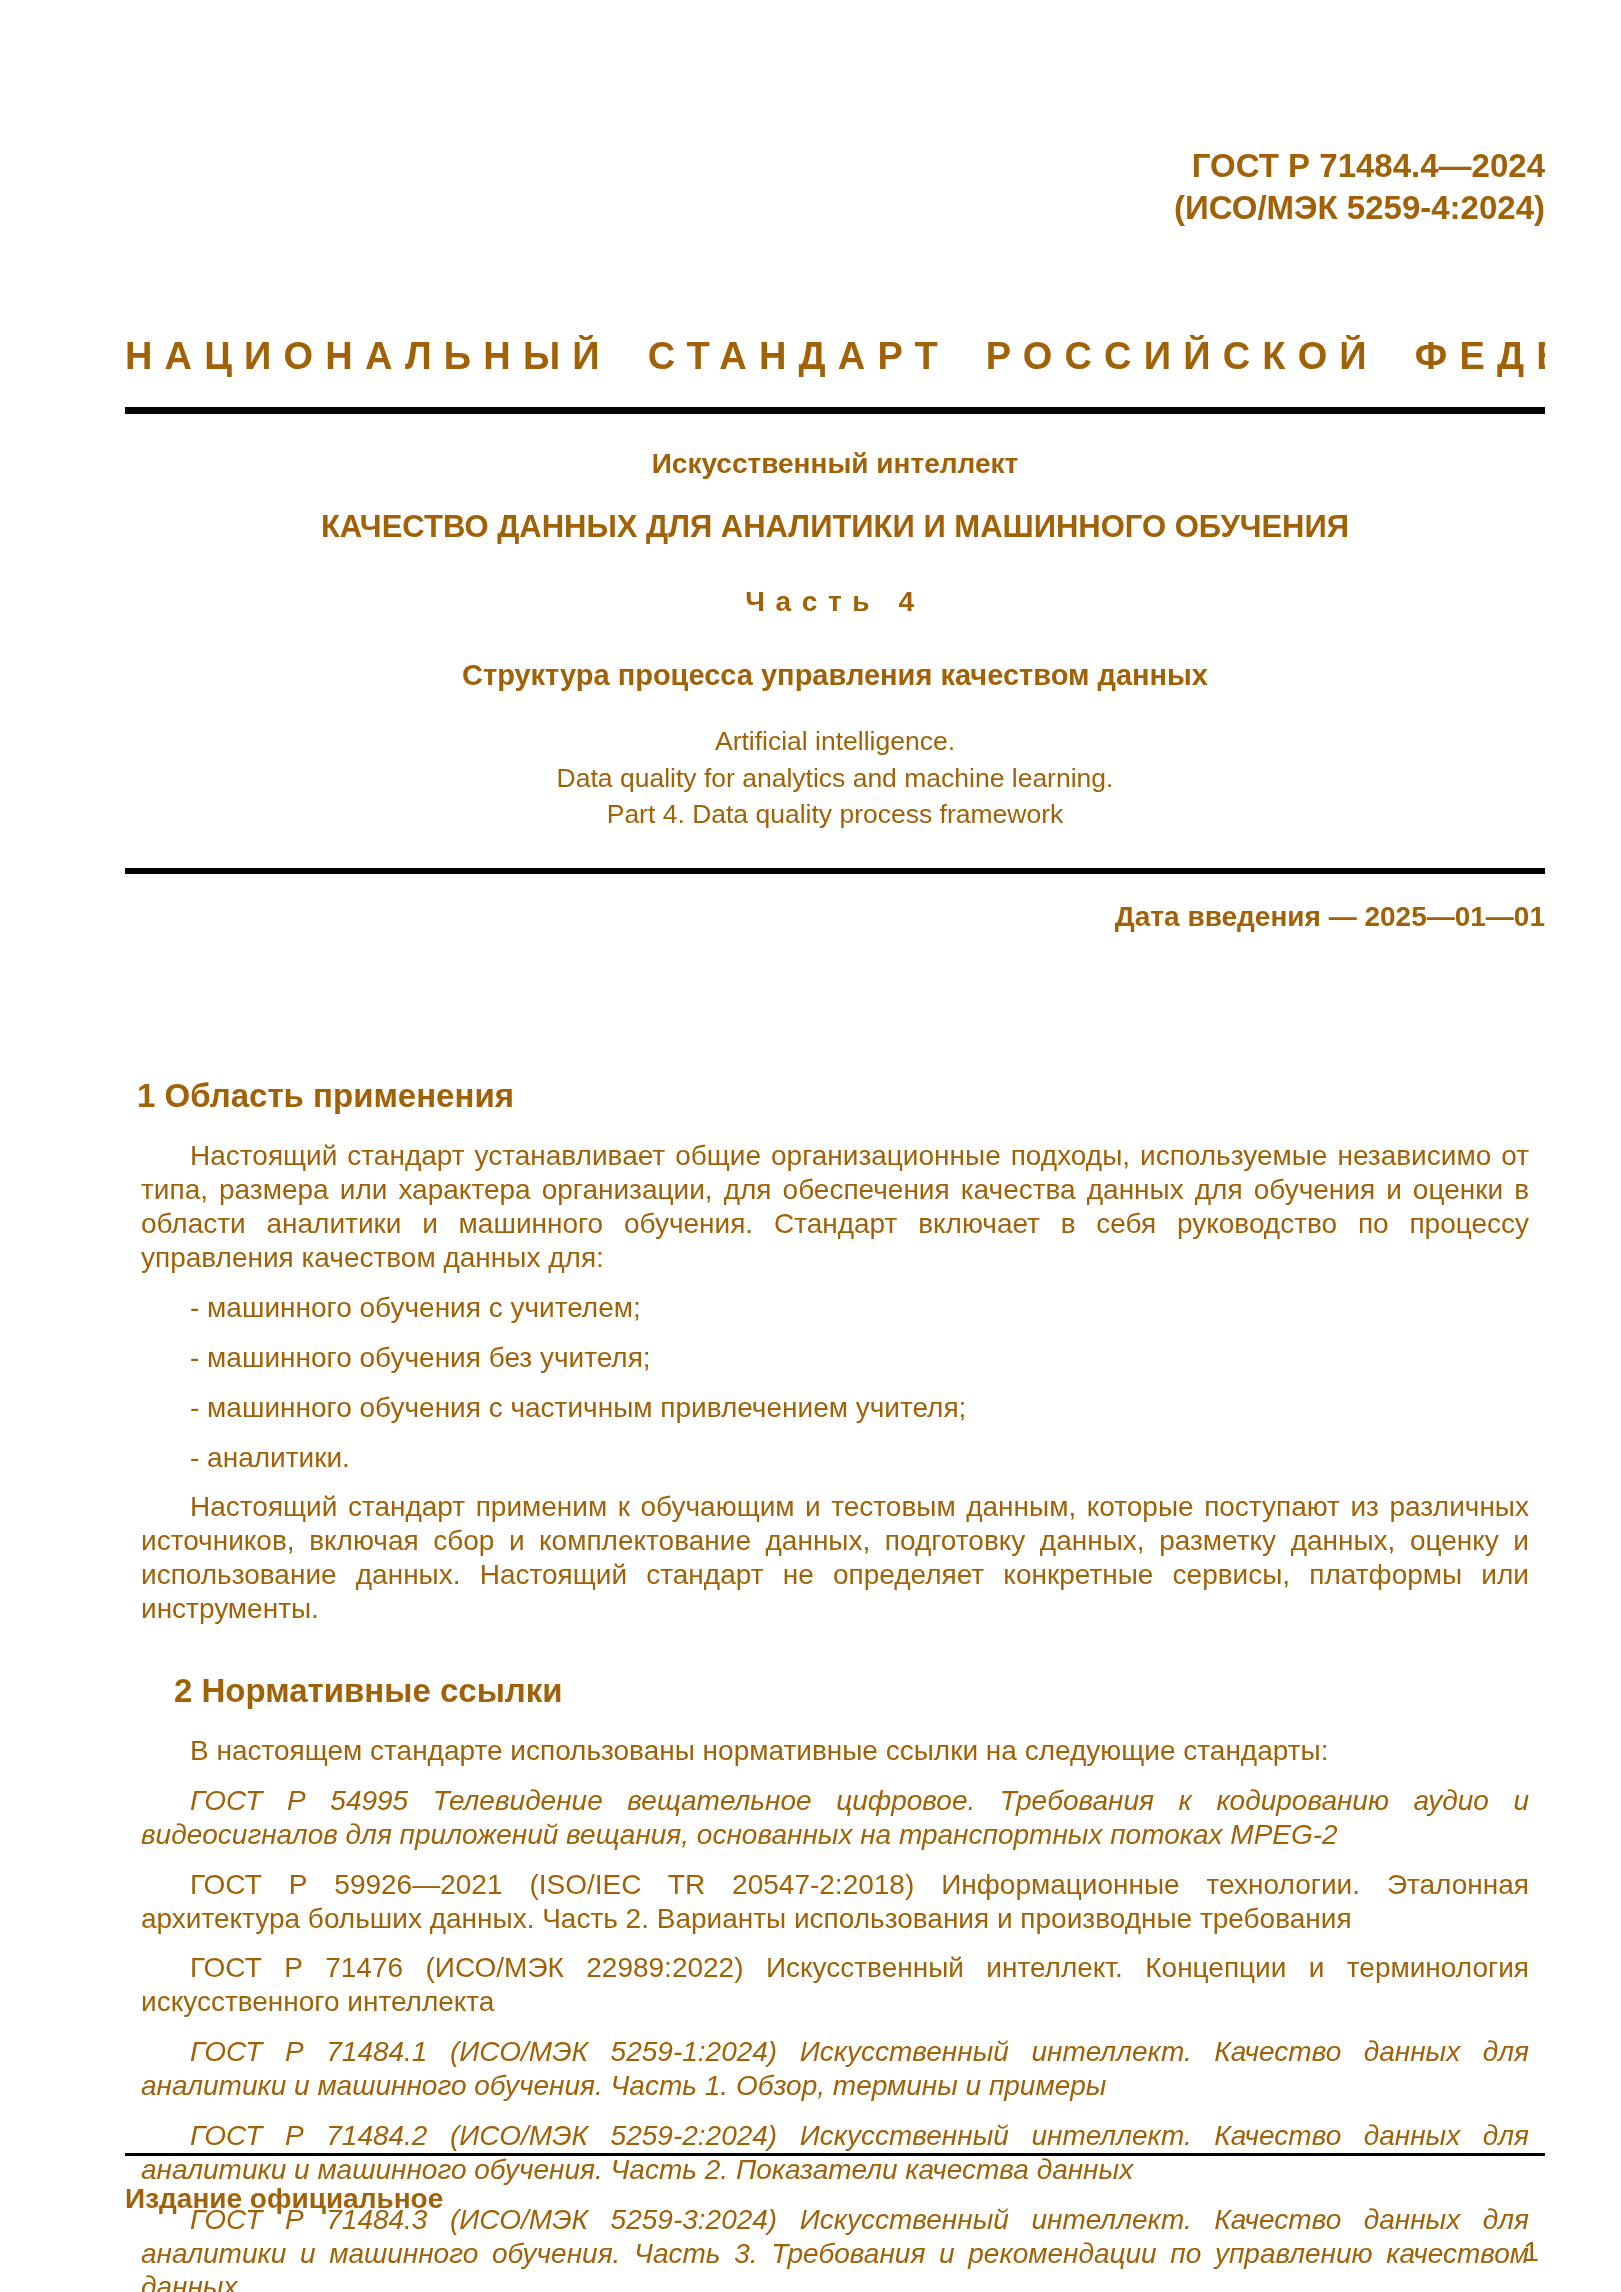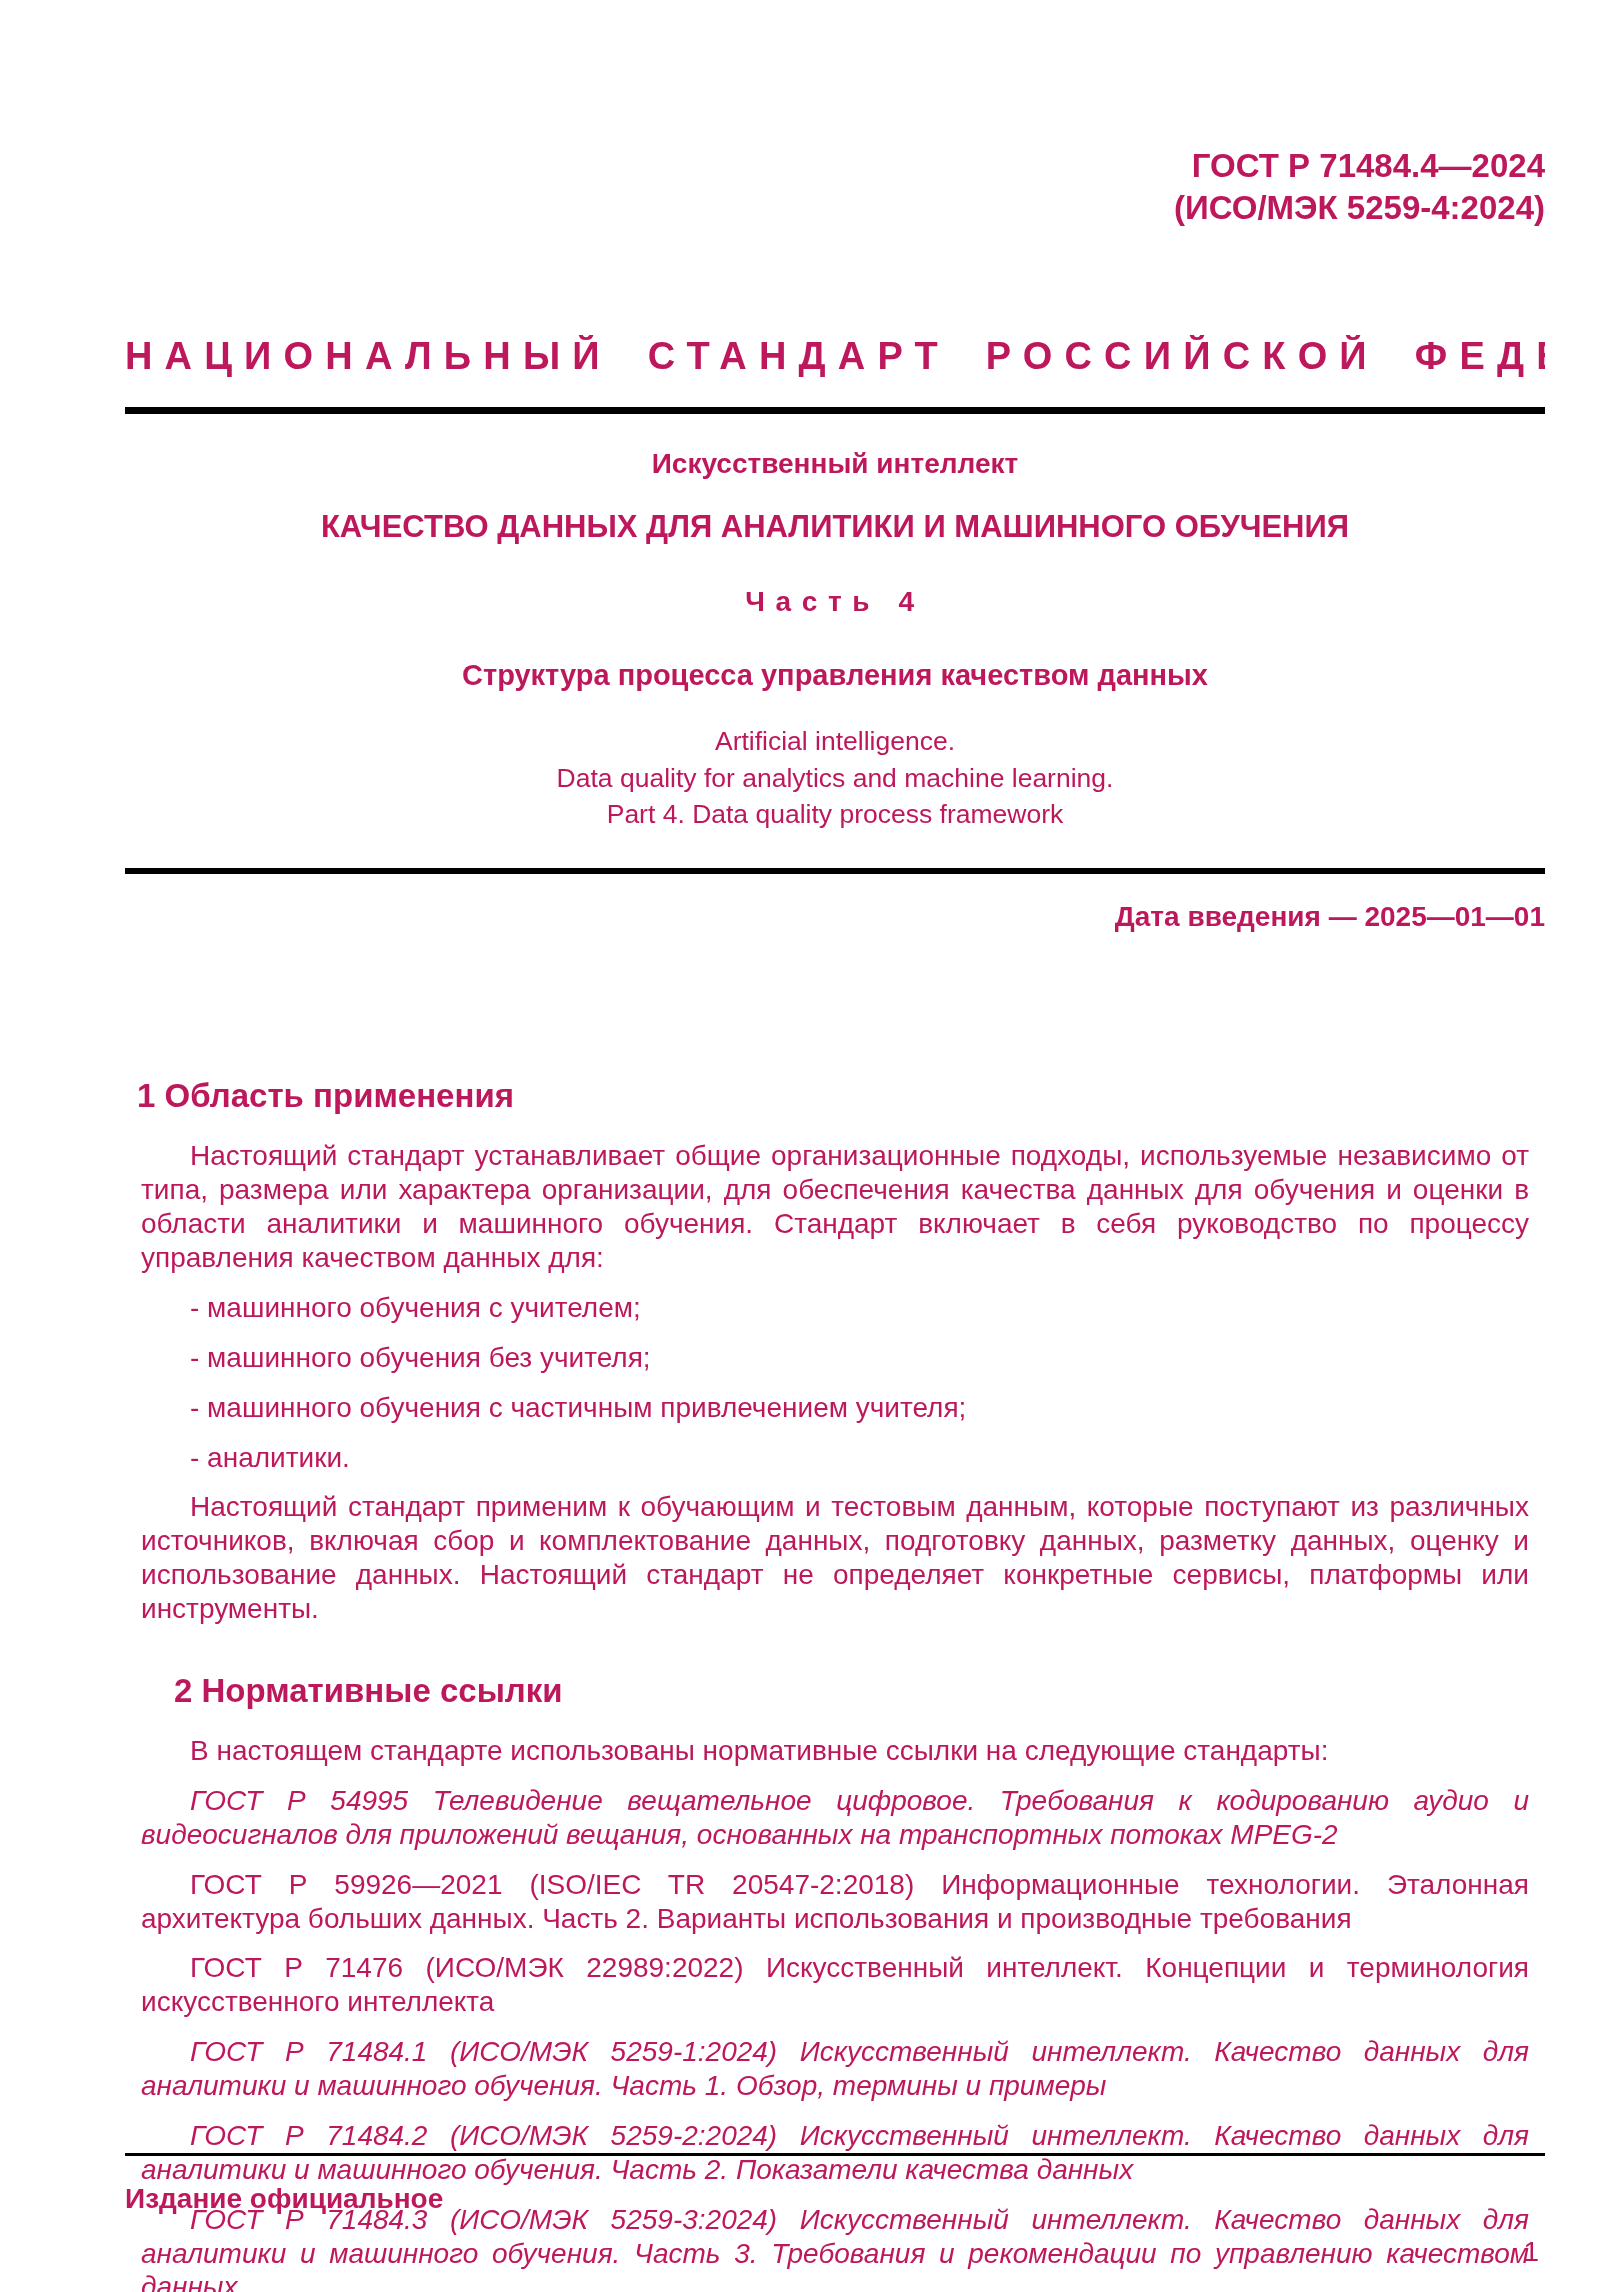--- a/index.html
+++ b/index.html
@@ -2,21 +2,21 @@
 <html><head>
 <meta charset="utf-8">
 <style>
   html, body { margin: 0; padding: 0; background: #e8e8e8; }
   .page {
     position: relative;
     width: 1621px;
     height: 2293px;
     margin: 0 auto;
     background: #ffffff;
-    color: #be185d;
+    color: #a16207;
     font-family: "Liberation Sans", sans-serif;
     box-sizing: border-box;
     overflow: hidden;
   }
   .content { padding: 145px 76px 0 125px; }
 
   .doc-code {
     text-align: right;
     font-weight: bold;
     font-size: 33px;

